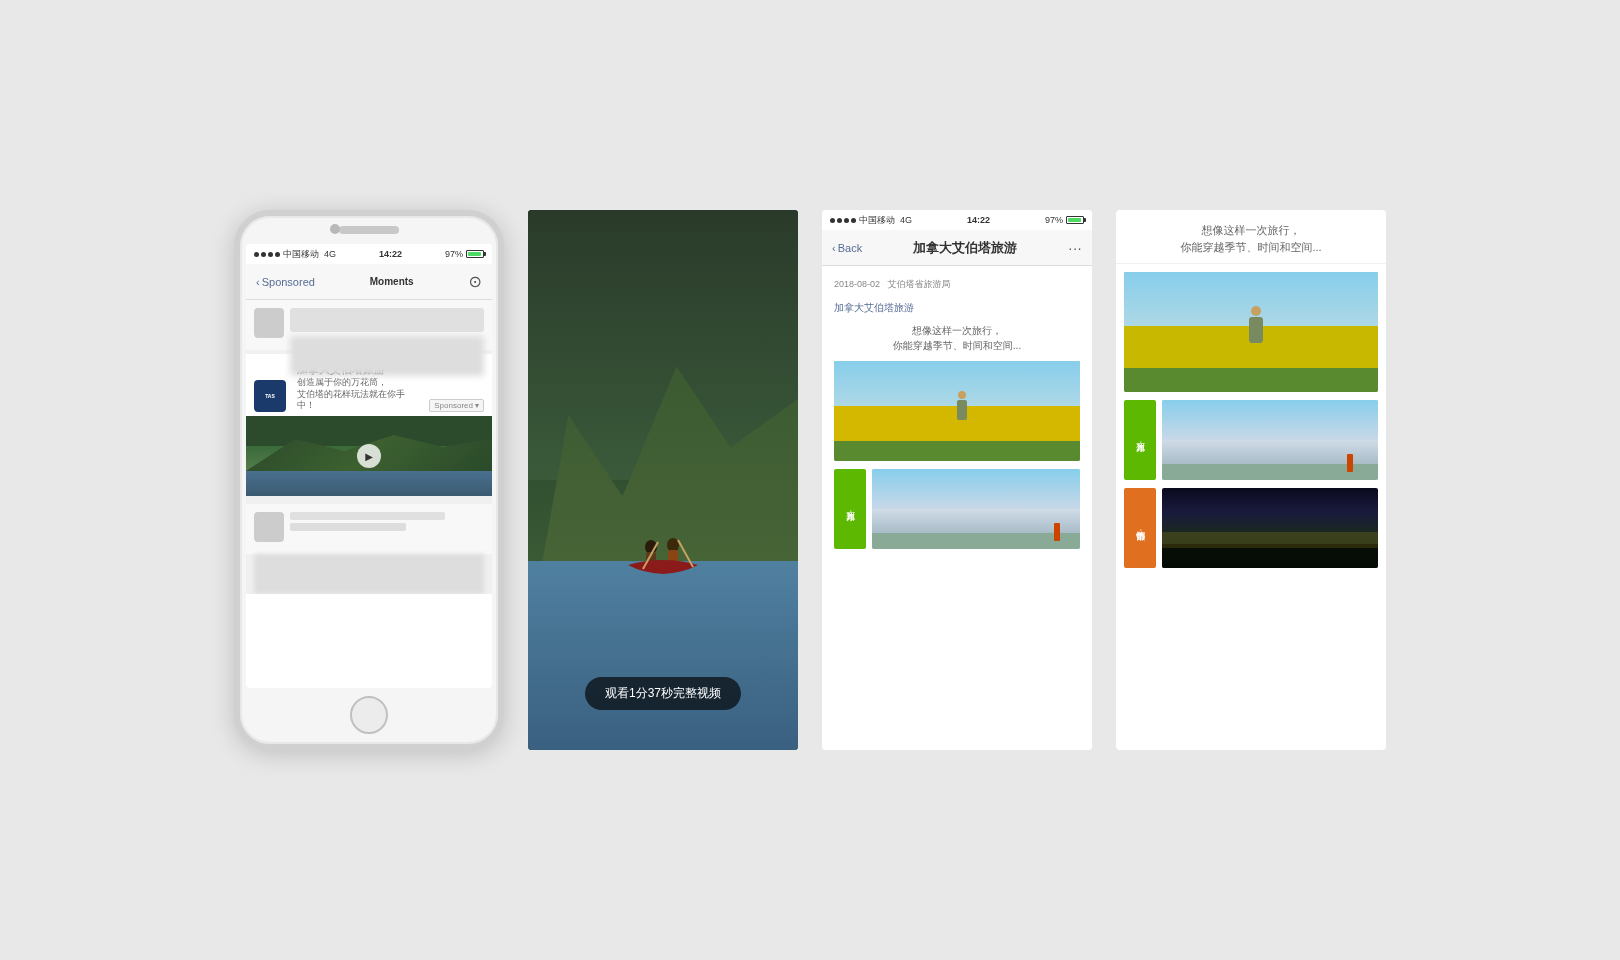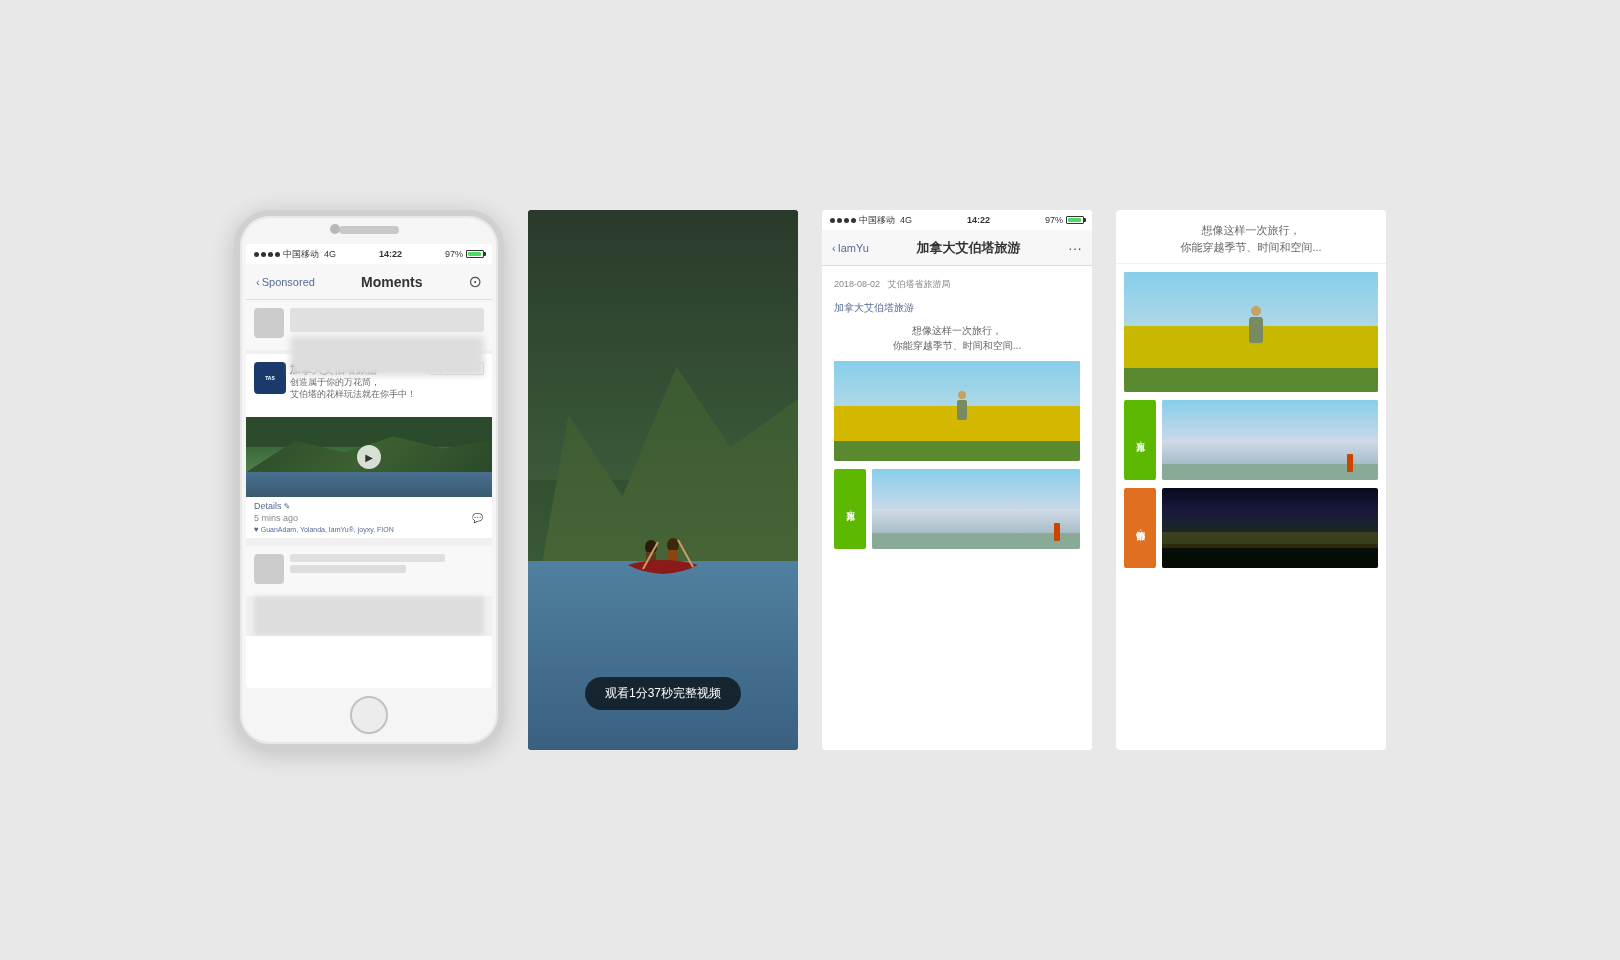--- a/index.html
+++ b/index.html
@@ -97,41 +97,41 @@
       padding: 0 10px;
     }
     .phone-nav-back {
       font-size: 11px;
       color: #576b95;
       display: flex;
       align-items: center;
       gap: 2px;
     }
     .phone-nav-title {
-      font-size: 14px;
+      font-size: 10px;
       font-weight: 600;
       color: #333;
     }
     .phone-nav-icon {
       font-size: 16px;
       color: #555;
     }
     .phone-content {
       overflow: hidden;
       background: #f0f0f0;
     }
     .phone-feed-item {
       background: #fff;
       margin-bottom: 8px;
     }
     .feed-header {
       display: flex;
-      align-items: flex-start;
-      padding: 8px 8px 17px;
-      gap: 4px;
+      align-items: flex-end;
+      padding: 8px 8px 4px;
+      gap: 11px;
     }
     .feed-avatar-logo {
       width: 32px;
       height: 32px;
       border-radius: 4px;
       background: #1a3a6b;
       flex-shrink: 0;
       font-size: 6px;
       color: #fff;
       display: flex;
@@ -519,34 +519,20 @@
           </div>
 
           <div class="feed-video-thumb">
             <div class="feed-video-scene"></div>
             <div class="feed-video-water"></div>
 
             <div style="position:absolute;bottom:25px;left:0;right:0;height:40px;background:linear-gradient(135deg,#2a4a2a 0%,#3d6030 50%,#2a4a2a 100%);clip-path:polygon(0 100%,20% 20%,40% 50%,60% 10%,80% 40%,100% 20%,100% 100%);"></div>
             <div class="video-play-btn">▶</div>
           </div>
 
-          <div class="feed-footer">
-            <div class="feed-details">
-              <span>Details</span>
-              <span style="font-size:8px;">✎</span>
-            </div>
-            <div class="feed-time">
-              <span>5 mins ago</span>
-              <span style="color:#576b95;font-size:9px;">💬</span>
-            </div>
-            <div class="feed-likes">
-              <span style="color:#576b95;">♥</span>
-              <span style="color:#576b95;font-size:7px;">GuanAdam, Yolanda, IamYu®, joyxy, FION</span>
-            </div>
-          </div>
         </div>
 
         <div class="blurred-row" style="background:#f8f8f8;margin-top:4px;">
           <div class="blurred-avatar"></div>
           <div style="flex:1;">
             <div style="height:8px;background:#e0e0e0;border-radius:2px;margin-bottom:3px;width:80%;"></div>
             <div style="height:8px;background:#ddd;border-radius:2px;width:60%;"></div>
           </div>
         </div>
         <div class="blurred-img-row" style="background:#ddd;margin:0 8px 0;height:40px;filter:blur(2px);"></div>
@@ -600,21 +586,21 @@
         <span class="battery-icon">
             <span class="battery-fill"></span>
             <span class="battery-tip"></span>
           </span>
       </div>
     </div>
 
     <div class="article-nav">
       <div class="phone-nav-back">
         <span>‹</span>
-        <span>IamYu</span>
+        <span>Back</span>
       </div>
       <div style="font-size:13px;font-weight:600;color:#333;">加拿大艾伯塔旅游</div>
       <div style="font-size:14px;color:#555;">···</div>
     </div>
 
     <div class="article-body">
       <div class="article-meta">
         <span>2018-08-02</span>
         &nbsp;
         <span>艾伯塔省旅游局</span>

